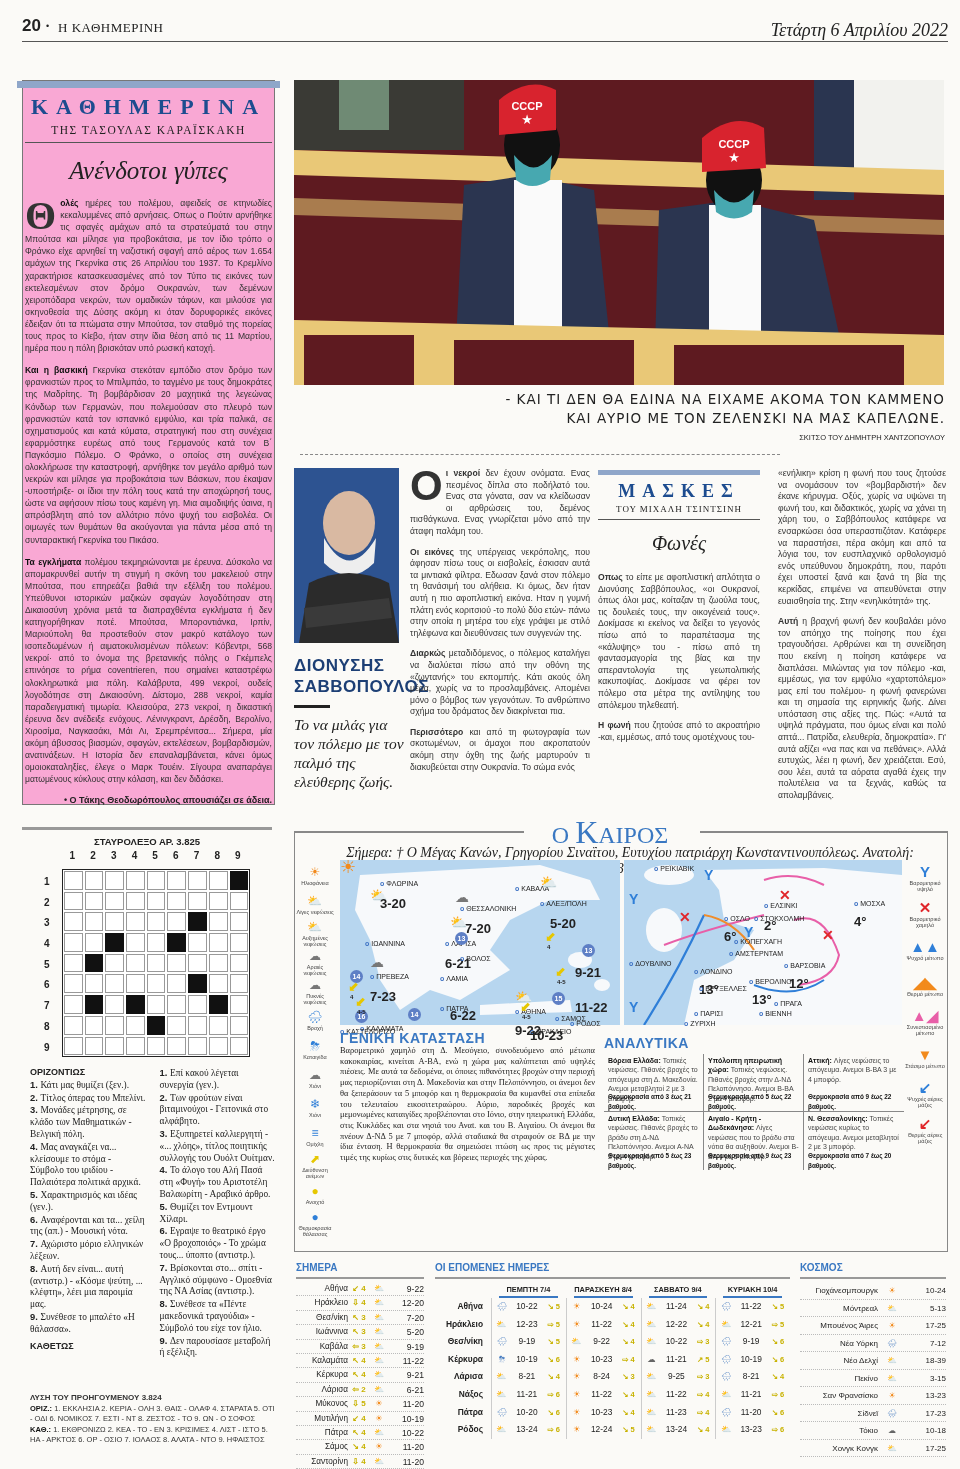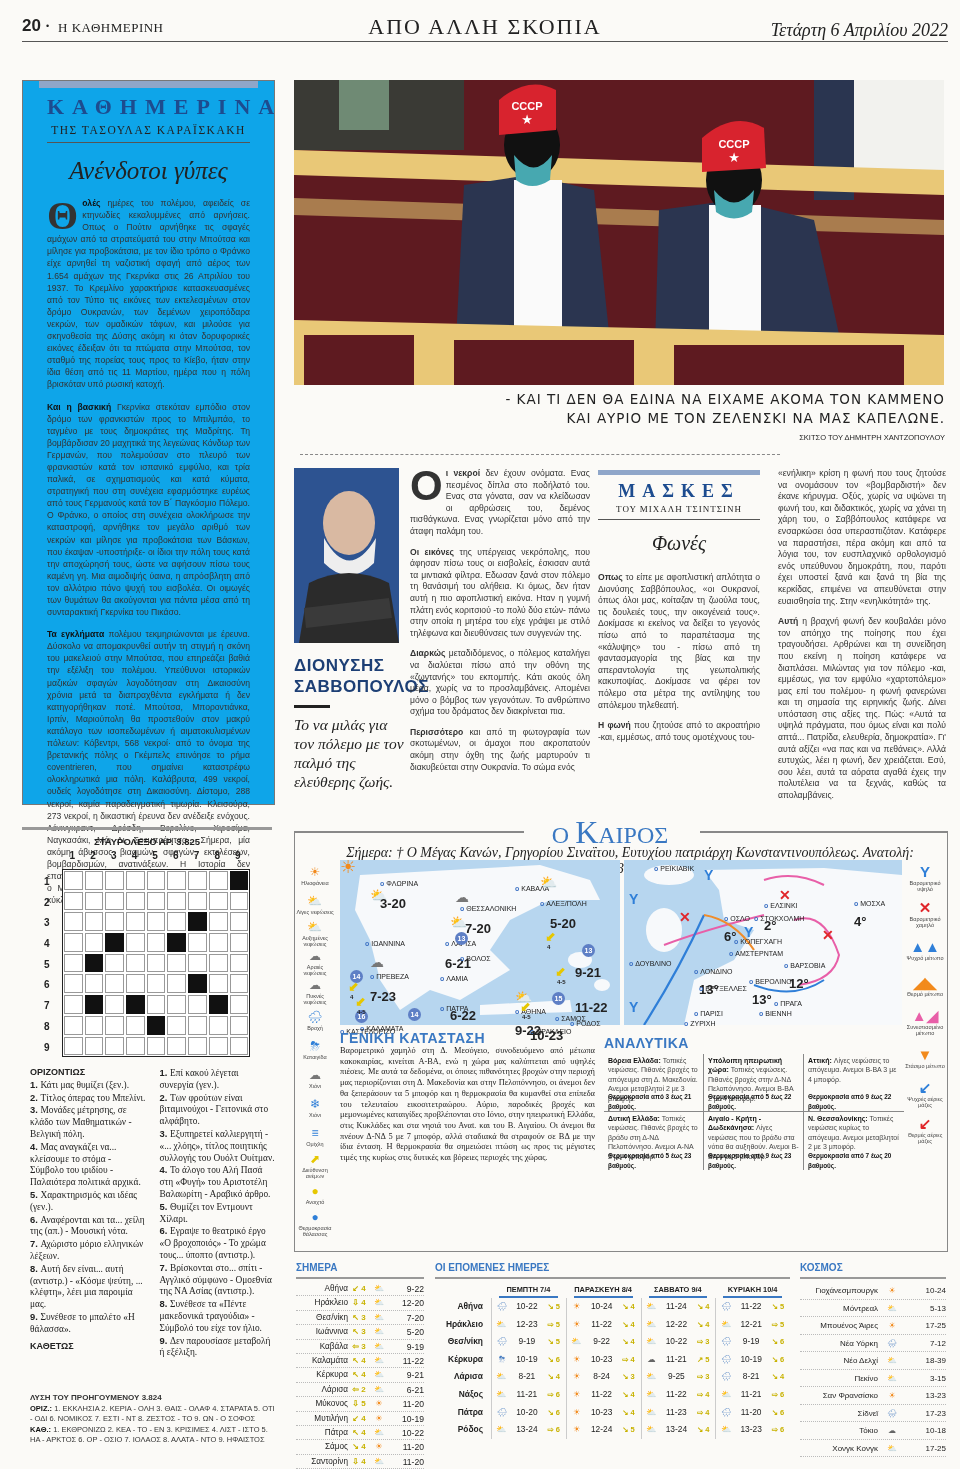--- a/index.html
+++ b/index.html
@@ -5,21 +5,21 @@
 *{box-sizing:border-box;margin:0;padding:0}
 body{width:960px;height:1469px;background:#fbfaf7;font-family:"Liberation Sans",sans-serif;color:#222;position:relative;overflow:hidden}
 .abs{position:absolute}
 
 #hdr{left:22px;top:10px;width:926px;height:32px;border-bottom:1.5px solid #555}
 #pgnum{left:0;top:6px;font-size:17px;font-weight:bold}
 #paper{left:36px;top:10px;font-family:"Liberation Serif",serif;font-size:13px;letter-spacing:.5px}
 #sect{left:0;width:926px;top:4px;text-align:center;font-family:"Liberation Serif",serif;font-size:22px;letter-spacing:2px}
 #date{right:0;top:10px;font-family:"Liberation Serif",serif;font-style:italic;font-size:18px}
 
-#kbox{left:22px;top:80px;width:253px;height:725px;border:1px solid #777;padding:0 24px;background:#0ea5e9}
+#kbox{left:22px;top:80px;width:253px;height:725px;border:1px solid #777;padding:0 2px;background:#f9a8d4}
 #kbox .bar{height:7px;background:#8fa6c9;margin:0 -8px}
 .kt{font-family:"Liberation Serif",serif;color:#1d4c8f;font-weight:bold;font-size:22px;letter-spacing:8px;text-align:center;margin-top:6px}
 .ks{font-family:"Liberation Serif",serif;font-size:11.5px;letter-spacing:1.5px;text-align:center;margin-top:4px;padding-bottom:6px;border-bottom:1px solid #555}
 .kh{font-family:"Liberation Serif",serif;font-style:italic;font-size:25px;text-align:center;margin:14px 0 12px}
 .txt{font-size:8.6px;line-height:12.1px;text-align:justify;color:#333}
 .txt p{margin-bottom:10px}
 .txt b{color:#111}
 .dropcap{float:left;font-size:40px;line-height:34px;font-weight:bold;margin:2px 4px 0 0;font-family:"Liberation Serif",serif}
 .note{font-size:9px;font-weight:bold;text-align:right;margin-top:6px}
 
@@ -107,21 +107,20 @@
 .rain{color:#4a7ec0}
 .arr{color:#c8b200;font-weight:bold}
 </style>
 </head>
 <body>
 
 <div id="hdr" class="abs">
   <span id="pgnum" class="abs">20</span>
   <span class="abs" style="left:24px;top:11px;font-size:9px">•</span>
   <span id="paper" class="abs">Η ΚΑΘΗΜΕΡΙΝΗ</span>
-  <div id="sect" class="abs">ΑΠΟ ΑΛΛΗ ΣΚΟΠΙΑ</div>
   <span id="date" class="abs">Τετάρτη 6 Απριλίου 2022</span>
 </div>
 
 <div id="kbox" class="abs">
   <div class="bar"></div>
   <div class="kt">ΚΑΘΗΜΕΡΙΝΑ</div>
   <div class="ks">ΤΗΣ ΤΑΣΟΥΛΑΣ ΚΑΡΑΪΣΚΑΚΗ</div>
   <div class="kh">Ανένδοτοι γύπες</div>
   <div class="txt" id="ktxt">
     <p><span class="dropcap">Θ</span><b>ολές</b><span> ημέρες του πολέμου, αφειδείς σε κτηνωδίες κεκαλυμμένες από αρνήσεις. Οπως ο Πούτιν αρνήθηκε τις σφαγές αμάχων από τα στρατεύματά του στην Μπούτσα και μίλησε για προβοκάτσια, με τον ίδιο τρόπο ο Φράνκο είχε αρνηθεί τη ναζιστική σφαγή από αέρος των 1.654 αμάχων της Γκερνίκα στις 26 Απριλίου του 1937. Το Κρεμλίνο χαρακτήρισε κατασκευασμένες από τον Τύπο τις εικόνες των εκτελεσμένων στον δρόμο Ουκρανών, των δεμένων χειροπόδαρα νεκρών, των ομαδικών τάφων, και μιλούσε για σκηνοθεσία της Δύσης ακόμη κι όταν δορυφορικές εικόνες έδειξαν ότι τα πτώματα στην Μπούτσα, τον σταθμό της πορείας τους προς το Κίεβο, ήταν στην ίδια θέση από τις 11 Μαρτίου, ημέρα που η πόλη βρισκόταν υπό ρωσική κατοχή.</span></p>

